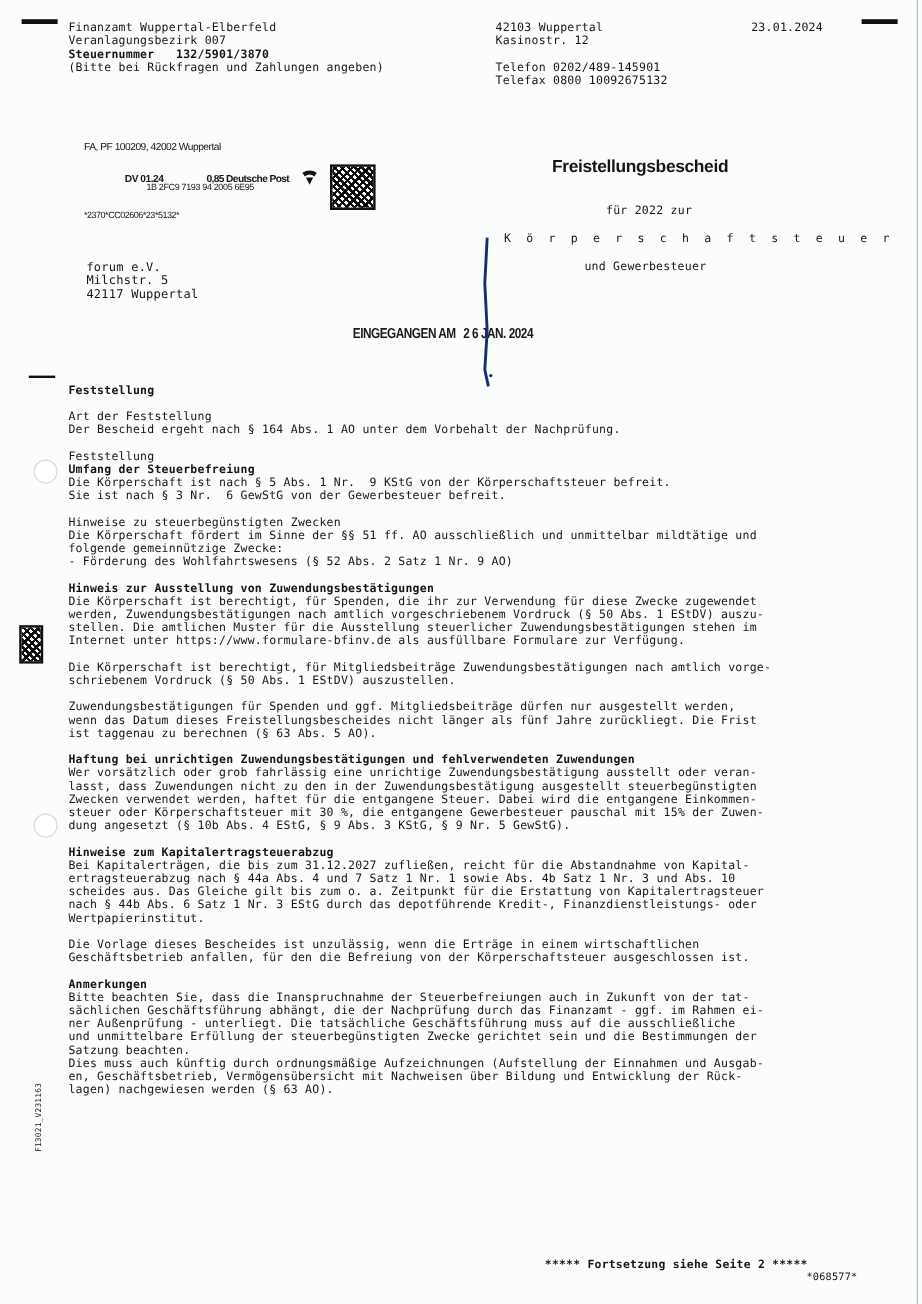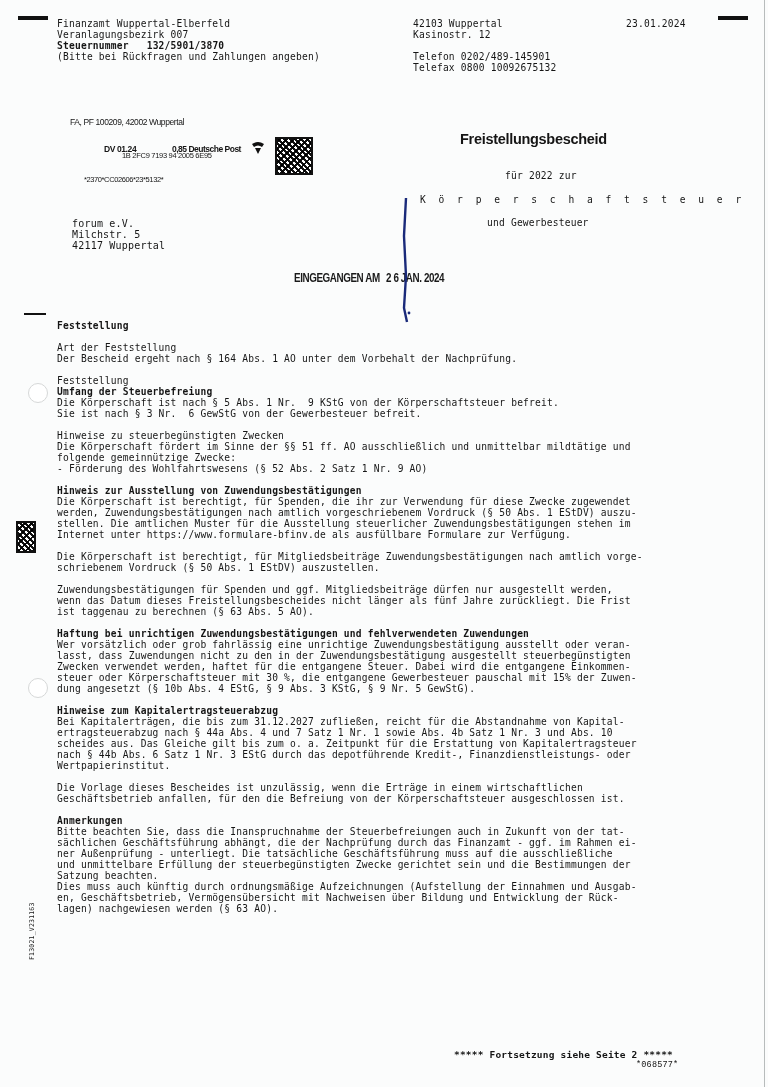--- a/index.html
+++ b/index.html
@@ -56,21 +56,21 @@
 <div class="abs mono" style="left:626px;top:18px;">23.01.2024</div>
 
 <div class="abs sans" style="left:70px;top:117px;font-size:8.5px;letter-spacing:-0.4px;">FA, PF 100209, 42002 Wuppertal</div>
 <div class="abs sans" style="left:122px;top:131px;font-size:7.5px;font-weight:normal;letter-spacing:-0.3px;margin-top:20px;">1B 2FC9 7193 94 2005 6E95</div>
 <div class="abs sans" style="left:104px;top:144px;font-size:8.5px;font-weight:bold;letter-spacing:-0.4px;">DV 01.24</div>
 <div class="abs sans" style="left:172px;top:144px;font-size:8.5px;font-weight:bold;letter-spacing:-0.5px;">0,85 Deutsche Post</div>
 <svg class="abs" style="left:250px;top:141px;" width="16" height="14" viewBox="0 0 16 14">
   <path d="M2 3 Q8 -1 14 3 L12 6 Q8 3 4 6 Z M5 7 L8 13 L11 7 Z" fill="#111"></path>
 </svg>
 <div class="qr" style="left:275px;top:137px;width:38px;height:38px;"></div>
-<div class="abs sans" style="left:84px;top:175px;font-size:7.5px;letter-spacing:-0.4px;">*2370*CC02606*23*5132*</div>
+<div class="abs sans" style="left:70px;top:175px;font-size:7.5px;letter-spacing:-0.4px;">*2370*CC02606*23*5132*</div>
 
 <div class="abs mono" style="left:72px;top:218px;font-size:10px;">
   <div class="line">forum e.V.</div>
   <div class="line">Milchstr. 5</div>
   <div class="line">42117 Wuppertal</div>
 </div>
 
 <div class="abs sans" style="left:460px;top:131px;font-size:14.5px;font-weight:bold;letter-spacing:-0.3px;">Freistellungsbescheid</div>
 <div class="abs mono" style="left:505px;top:170px;">für 2022 zur</div>
 <div class="abs mono" style="left:420px;top:194px;letter-spacing:3.5px;">K ö r p e r s c h a f t s t e u e r</div>
@@ -139,13 +139,13 @@
   <div class="line">en, Geschäftsbetrieb, Vermögensübersicht mit Nachweisen über Bildung und Entwicklung der Rück-</div>
   <div class="line">lagen) nachgewiesen werden (§ 63 AO).</div>
 </div>
 
 <div class="qr" style="left:16px;top:521px;width:20px;height:32px;"></div>
 
 <div class="abs mono" style="left:27px;top:960px;font-size:6.5px;transform:rotate(-90deg);transform-origin:left top;white-space:nowrap;">F13021_V231163</div>
 
 <div class="abs mono" style="left:62px;top:1059px;font-size:9px;margin-top:48px;">&gt;&gt;&gt; WinGF &lt;&lt;&lt; *24.541*</div>
 <div class="abs mono" style="left:454px;top:1049px;font-size:9.5px;font-weight:bold;">***** Fortsetzung siehe Seite 2 *****</div>
-<div class="abs mono" style="left:636px;top:1060px;font-size:8.5px;font-family:Liberation Mono, monospace;">*068577*</div>
+<div class="abs mono" style="left:672px;top:1060px;font-size:8.5px;">*068577*</div>
 
 </body></html>

